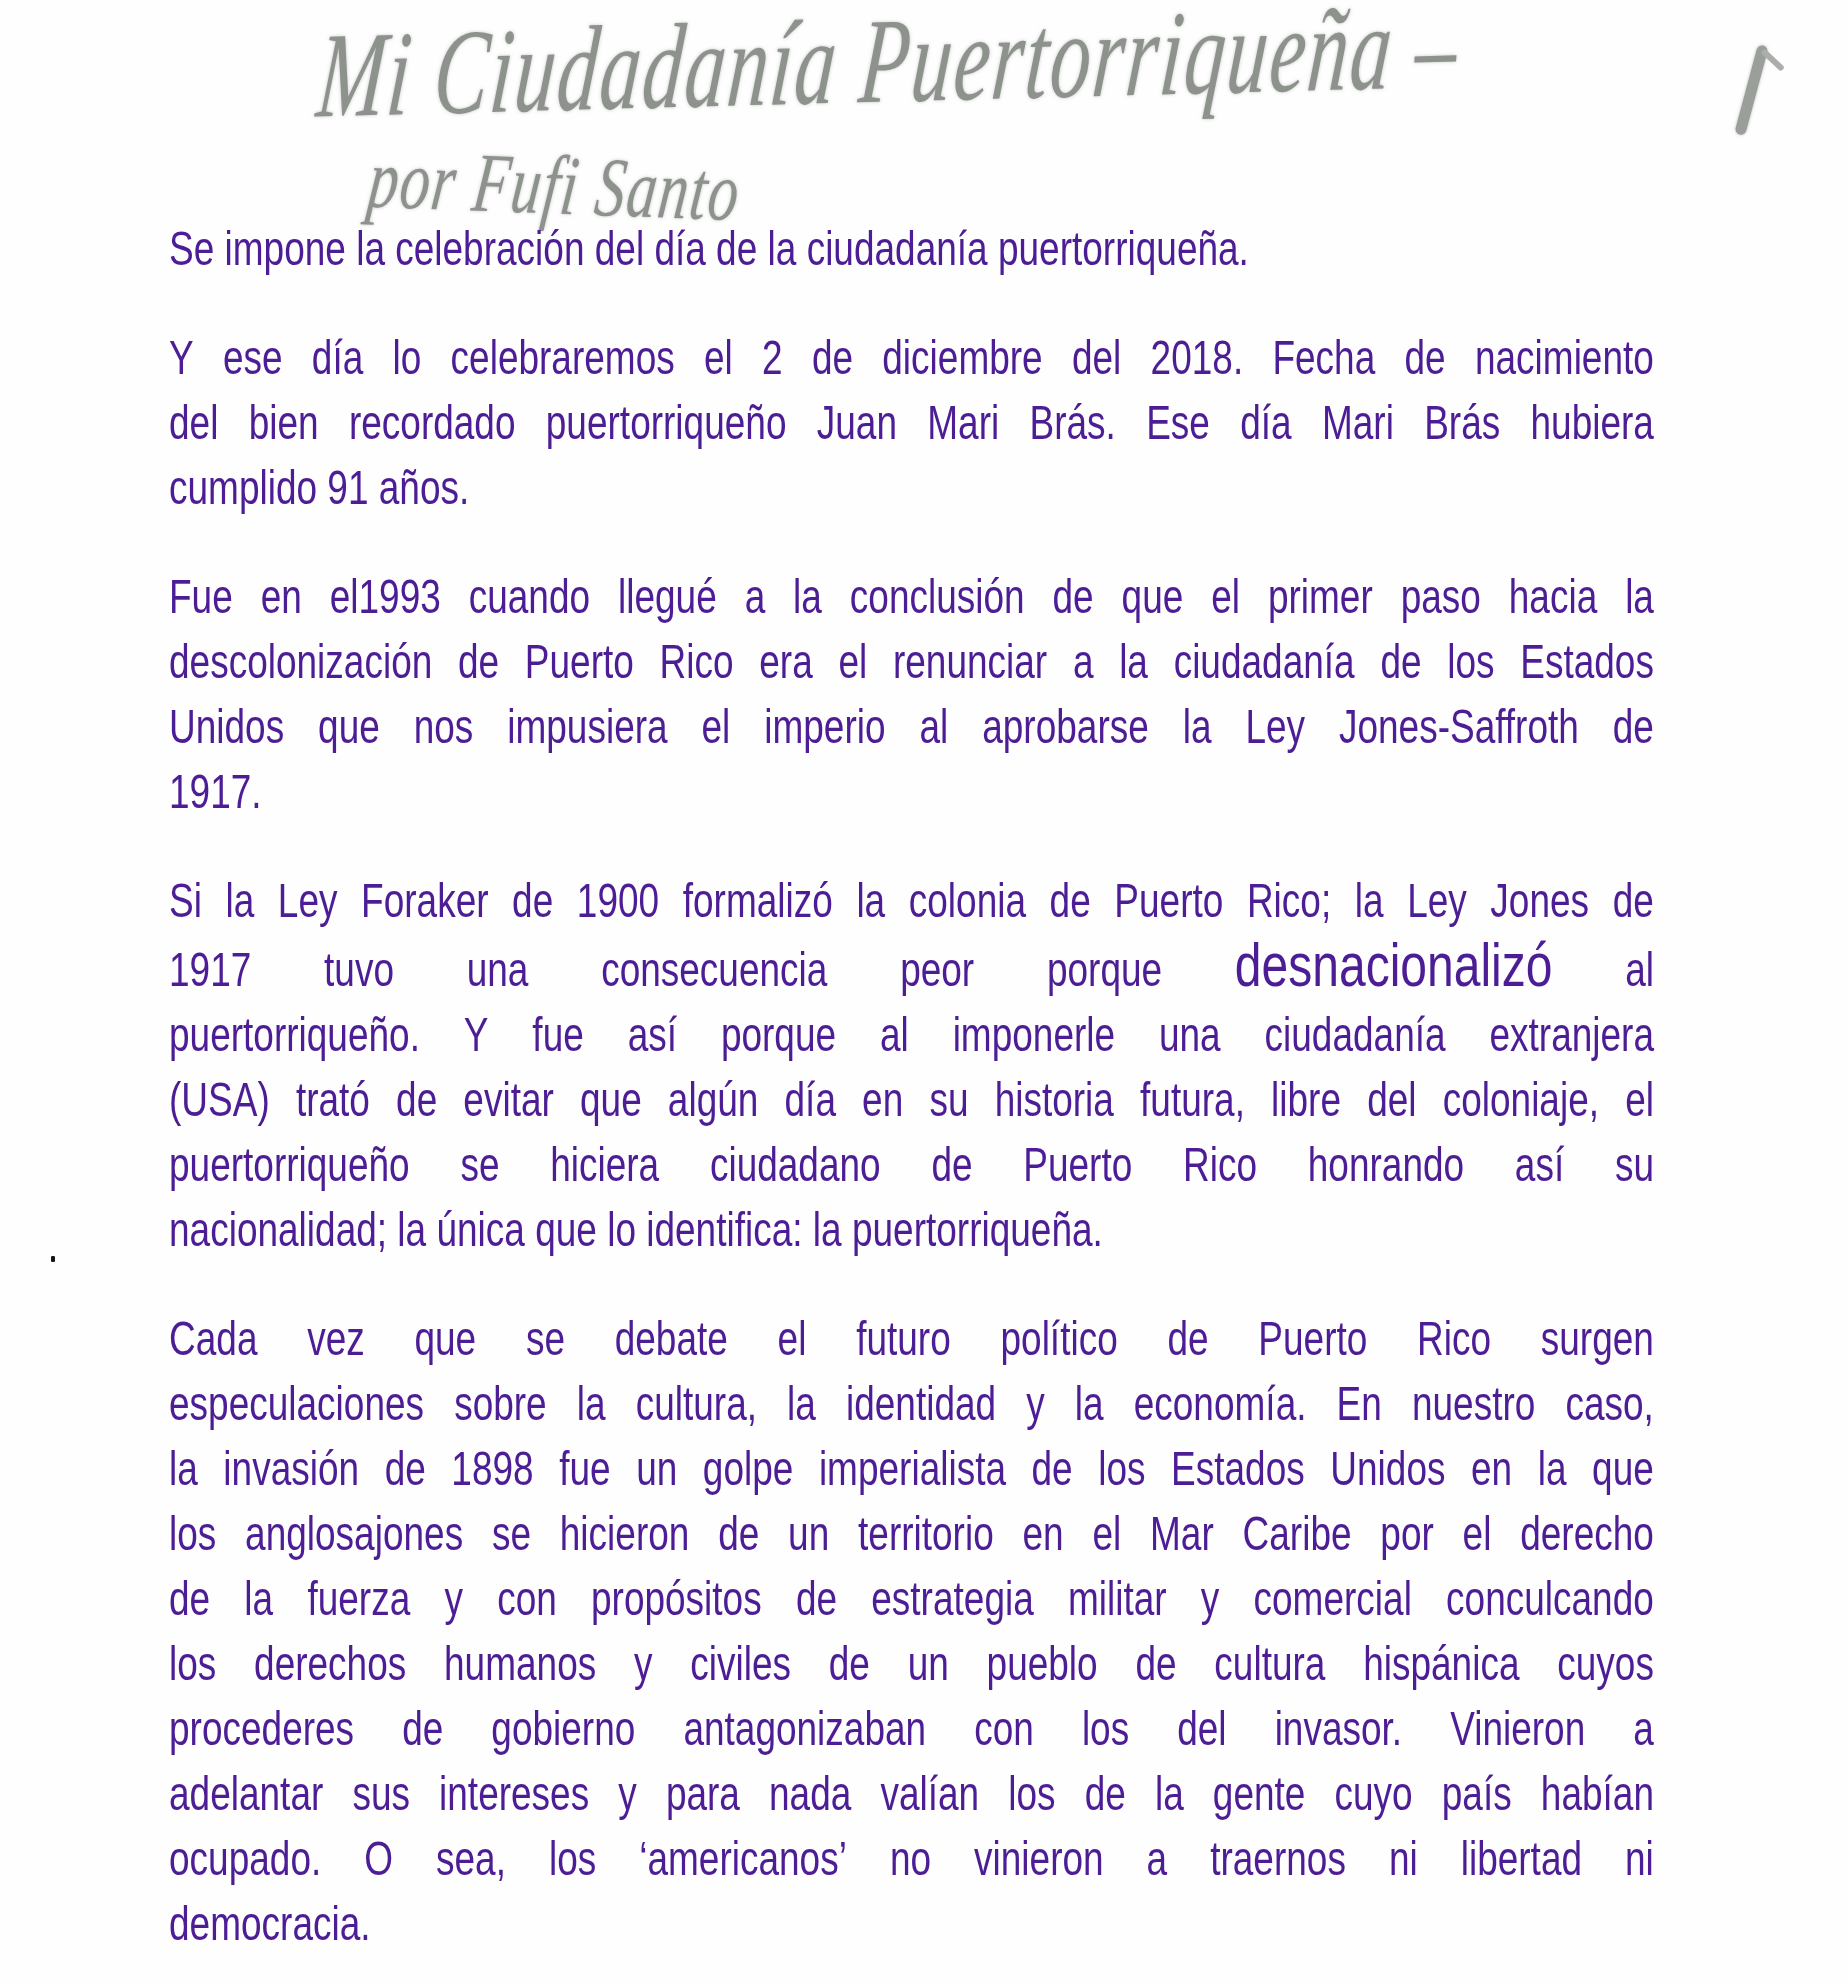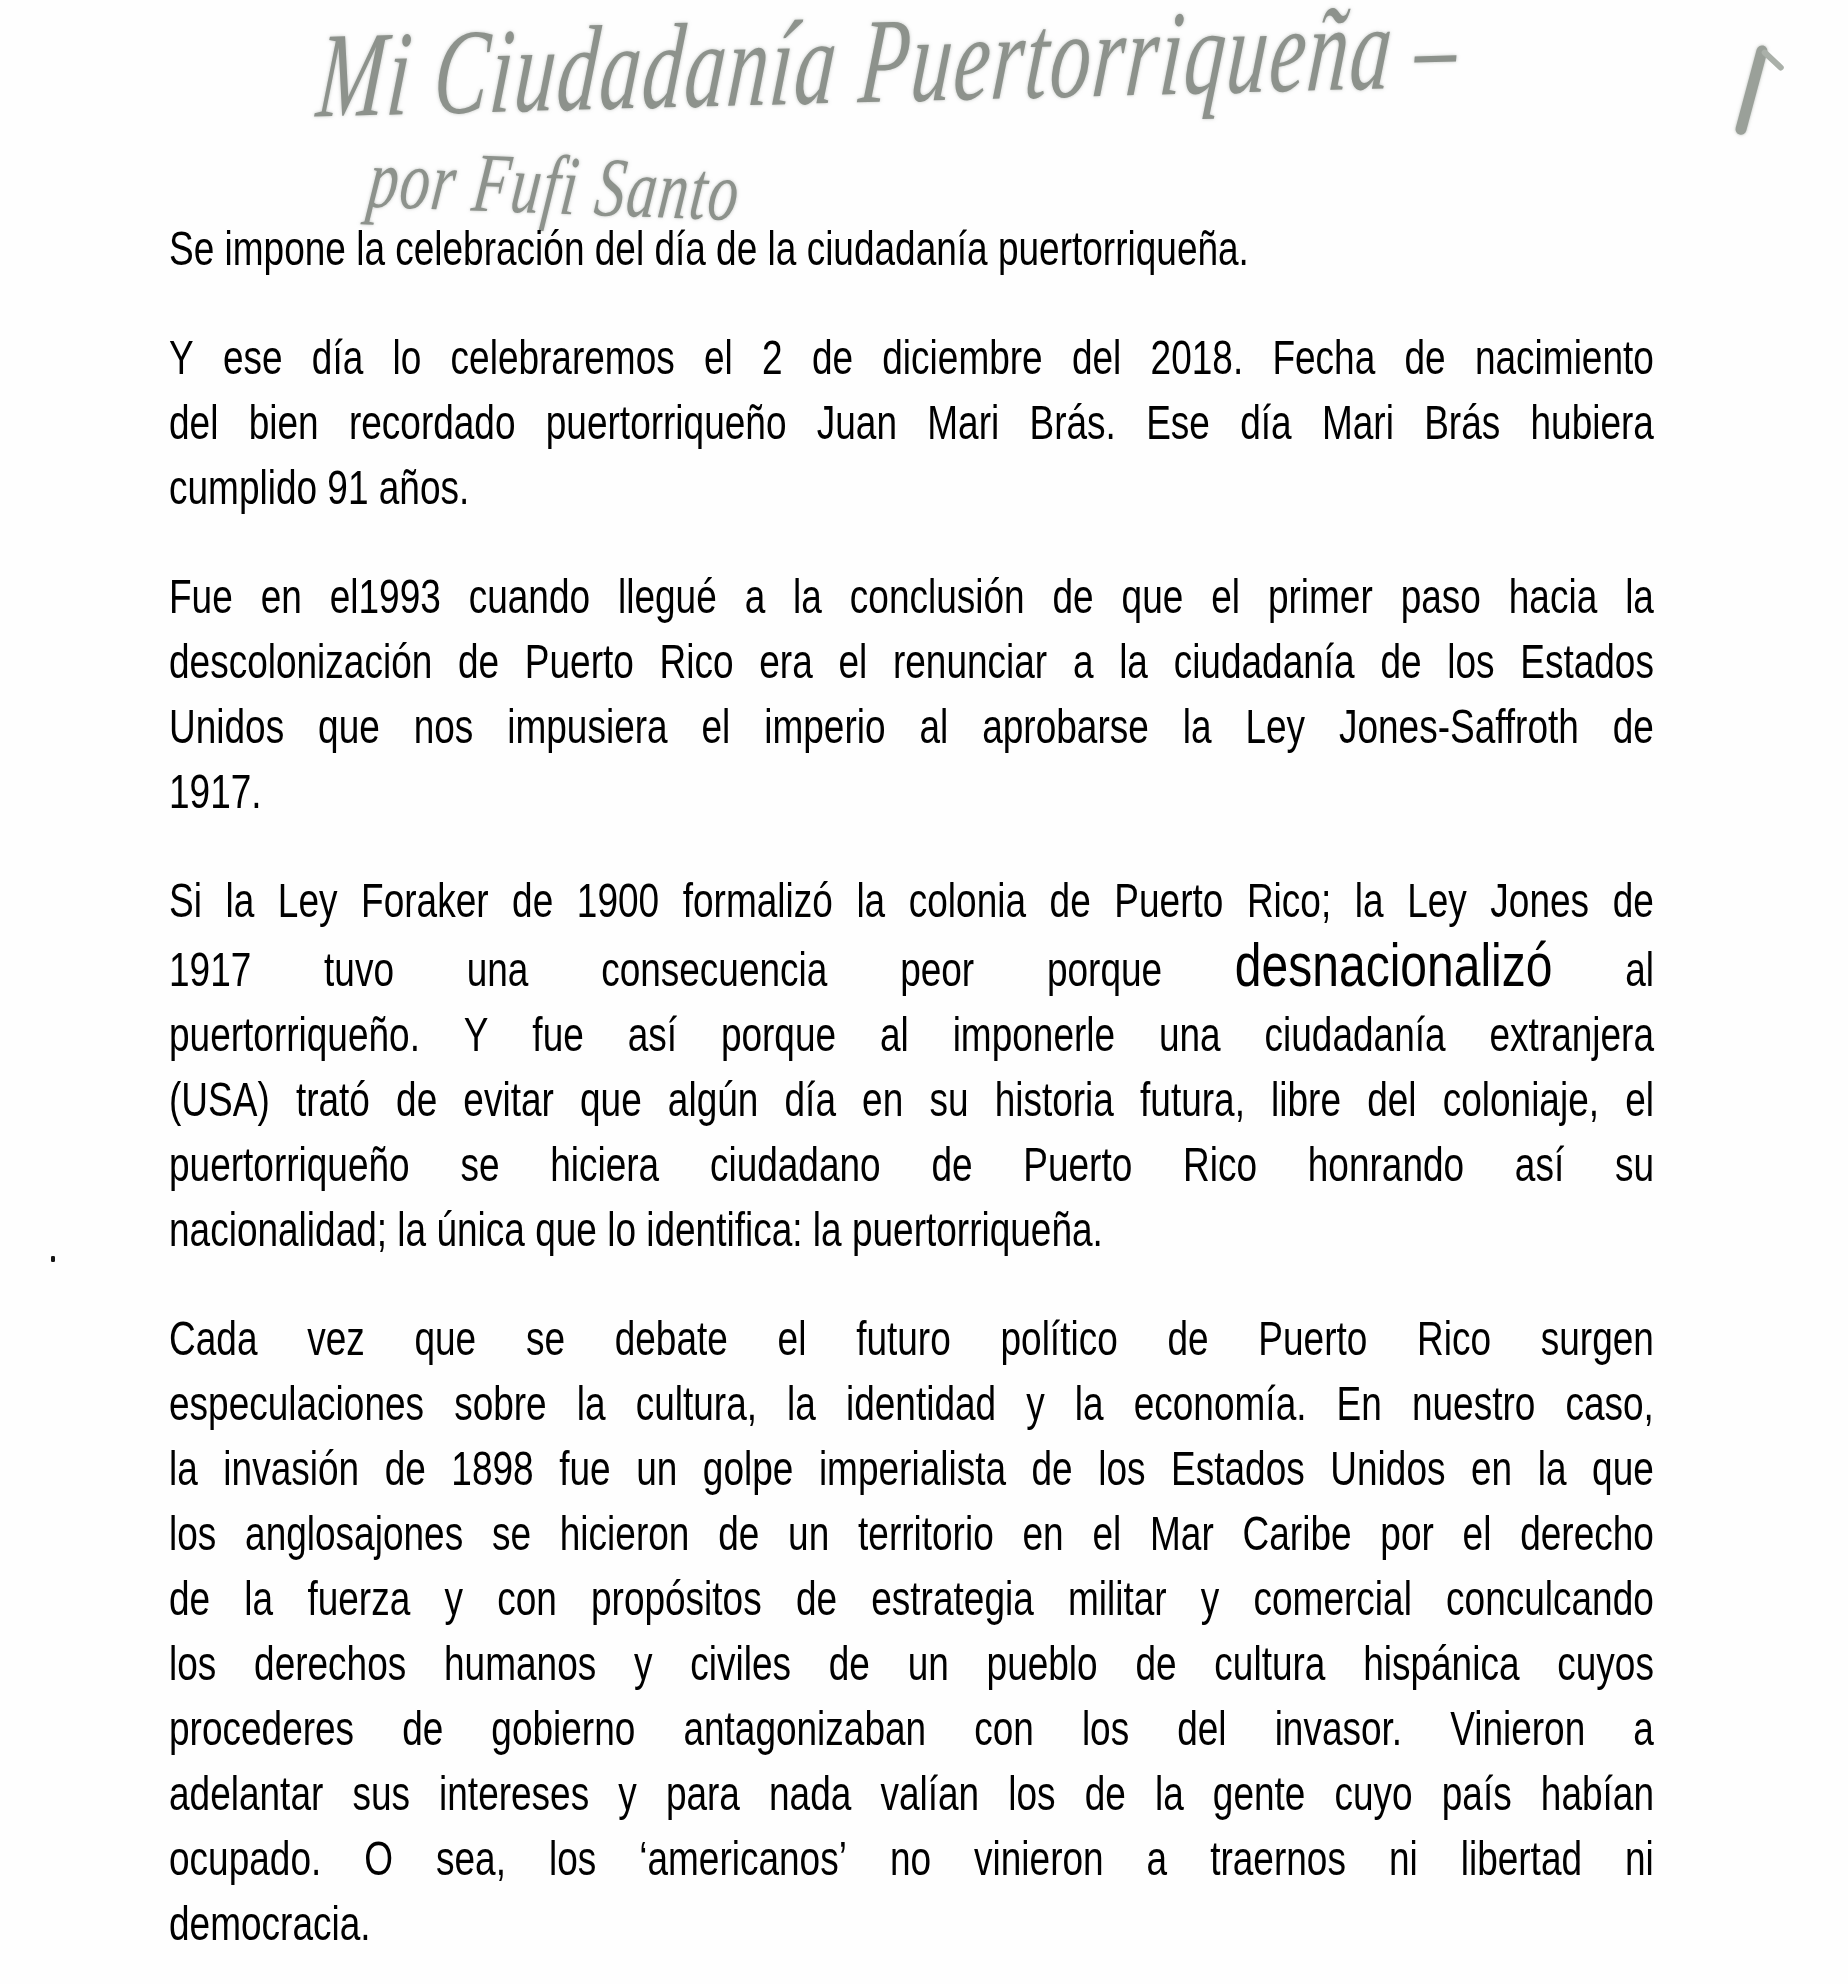--- a/index.html
+++ b/index.html
@@ -21,21 +21,21 @@
   .doc-body {
     position: absolute;
     left: 169px;
     top: 218px;
     width: 1485px;
   }
   .para {
     margin: 0 0 44px 0;
     font-size: 37px;
     line-height: 65px;
-    color: #000000;
+    color: #4c1d95;
     letter-spacing: 0px;
   }
   .line {
     display: flex;
     justify-content: space-between;
     align-items: baseline;
     transform: scaleY(1.28);
     transform-origin: 50% 60%;
     white-space: pre;
   }

